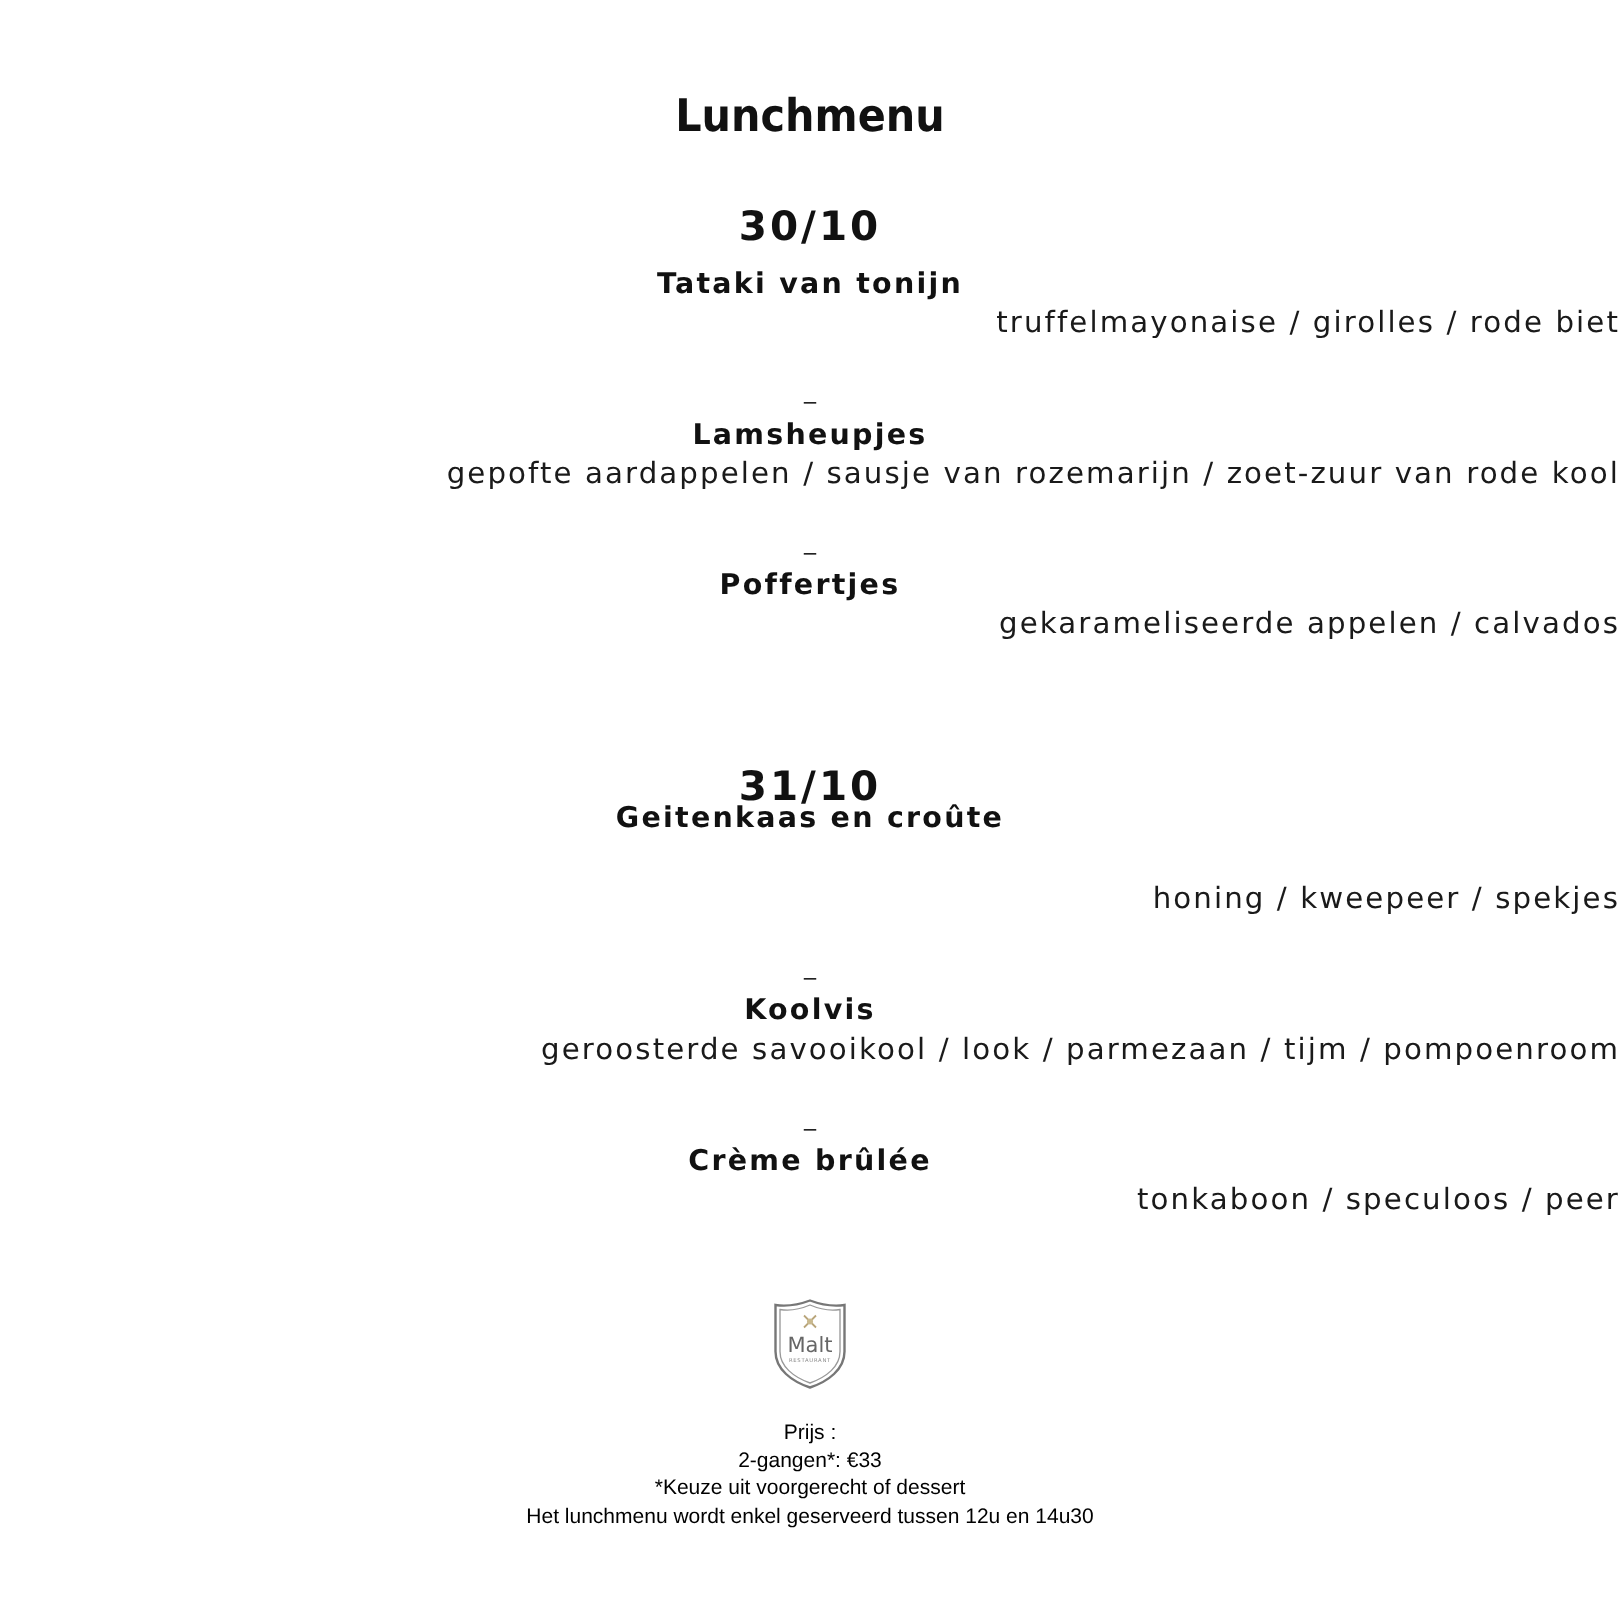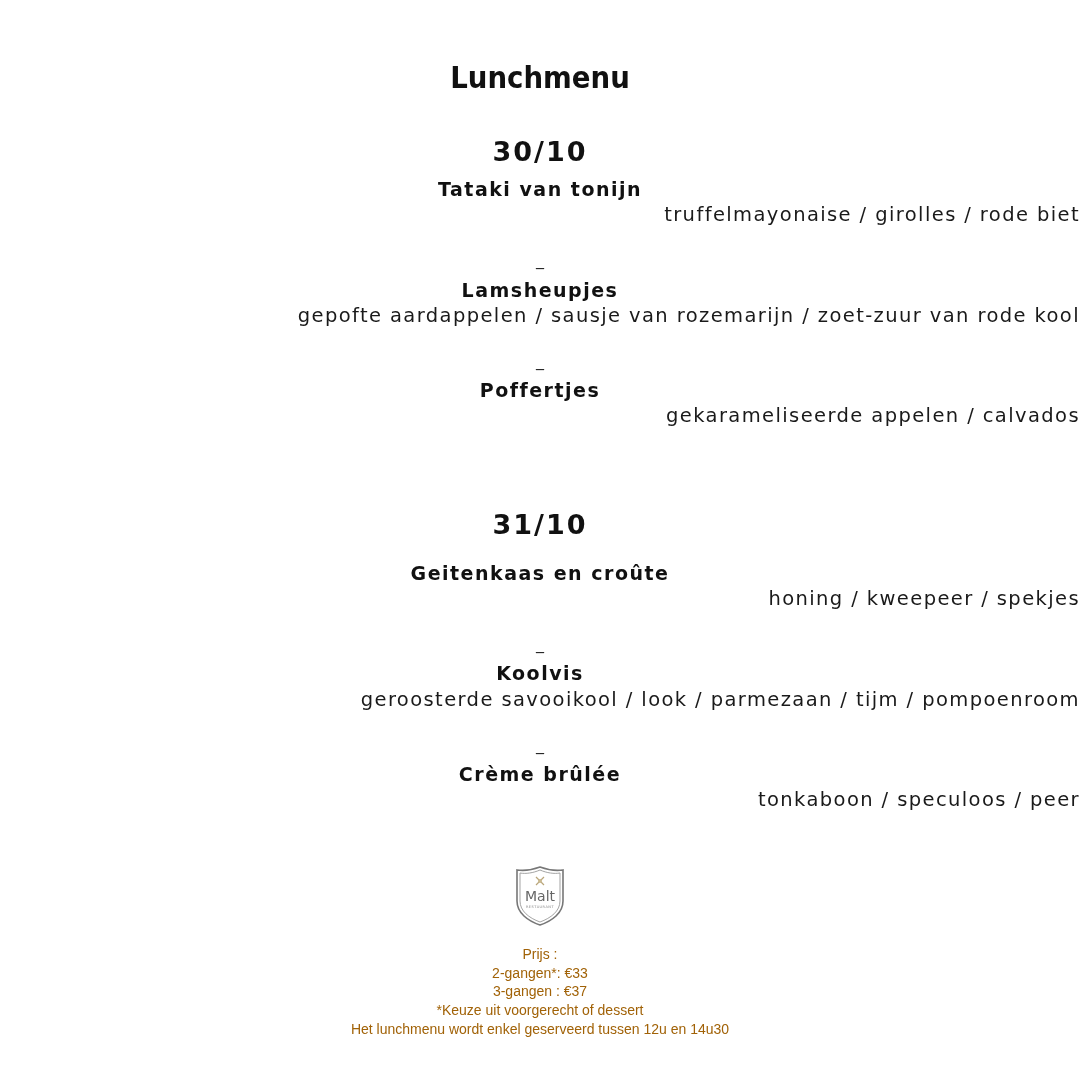--- a/index.html
+++ b/index.html
@@ -7,21 +7,21 @@
       width: 1080px; height: 1080px; position: relative; overflow: hidden;
       font-family: "DejaVu Sans", sans-serif; color: #111111;
     }
     .abs { position: absolute; left: 0; width: 1080px; text-align: center; white-space: nowrap; }
     .title { font-family: "DejaVu Sans", sans-serif; font-weight: bold; font-size: 30px; letter-spacing: 0px; top: 60px; transform: scaleX(0.92); }
     .date { font-weight: bold; font-size: 27px; letter-spacing: 2px; }
     .dish { font-weight: bold; font-size: 19px; letter-spacing: 1.5px; }
     .desc { font-weight: normal; font-size: 19.5px; letter-spacing: 1.4px; color: #1a1a1a; text-align: right; }
     .sep { font-size: 16px; color: #222; }
     .logo { position: absolute; left: 514px; top: 865px; width: 52px; height: 62px; }
-    .footer { font-family: "Liberation Sans", sans-serif; font-size: 14px; color: #a16207; line-height: 18.7px; }
+    .footer { font-family: "Liberation Sans", sans-serif; font-size: 14px; color: #000000; line-height: 18.7px; }
   </style>
 </head>
 <body>
 
 <div class="abs title">Lunchmenu</div>
 
 <div class="abs date" style="top:136px">30/10</div>
 
 <div class="abs dish" style="top:178px">Tataki van tonijn</div>
 <div class="abs desc" style="top:203px">truffelmayonaise / girolles / rode biet</div>
@@ -29,21 +29,21 @@
 
 <div class="abs dish" style="top:279px">Lamsheupjes</div>
 <div class="abs desc" style="top:304px">gepofte aardappelen / sausje van rozemarijn / zoet-zuur van rode kool</div>
 <div class="abs sep" style="top:351px">_</div>
 
 <div class="abs dish" style="top:379px">Poffertjes</div>
 <div class="abs desc" style="top:404px">gekarameliseerde appelen / calvados</div>
 
 <div class="abs date" style="top:509px">31/10</div>
 
-<div class="abs dish" style="top:562px">Geitenkaas en croûte</div>
+<div class="abs dish" style="top:534px">Geitenkaas en croûte</div>
 <div class="abs desc" style="top:587px">honing / kweepeer / spekjes</div>
 <div class="abs sep" style="top:634px">_</div>
 
 <div class="abs dish" style="top:662px">Koolvis</div>
 <div class="abs desc" style="top:688px">geroosterde savooikool / look / parmezaan / tijm / pompoenroom</div>
 <div class="abs sep" style="top:735px">_</div>
 
 <div class="abs dish" style="top:763px">Crème brûlée</div>
 <div class="abs desc" style="top:788px">tonkaboon / speculoos / peer</div>
 
@@ -54,16 +54,15 @@
     <path d="M22 12 L30 20 M30 12 L22 20" stroke="#b9a57a" stroke-width="1.2"></path>
     <circle cx="26" cy="16" r="2" fill="#c9b98f"></circle>
     <text x="26" y="36" text-anchor="middle" font-family="DejaVu Sans, sans-serif" font-size="14" fill="#666">Malt</text>
     <text x="26" y="43" text-anchor="middle" font-family="DejaVu Sans, sans-serif" font-size="3.5" fill="#888" letter-spacing="0.5">RESTAURANT</text>
   </svg>
 </div>
 
 <div class="abs footer" style="top:945px">
   <div>Prijs :</div>
   <div>2-gangen*: €33</div>
-  <div>3-gangen : €37</div>
   <div>*Keuze uit  voorgerecht of dessert</div>
   <div>Het lunchmenu wordt  enkel geserveerd tussen 12u en 14u30</div>
 </div>
 
 </body></html>

